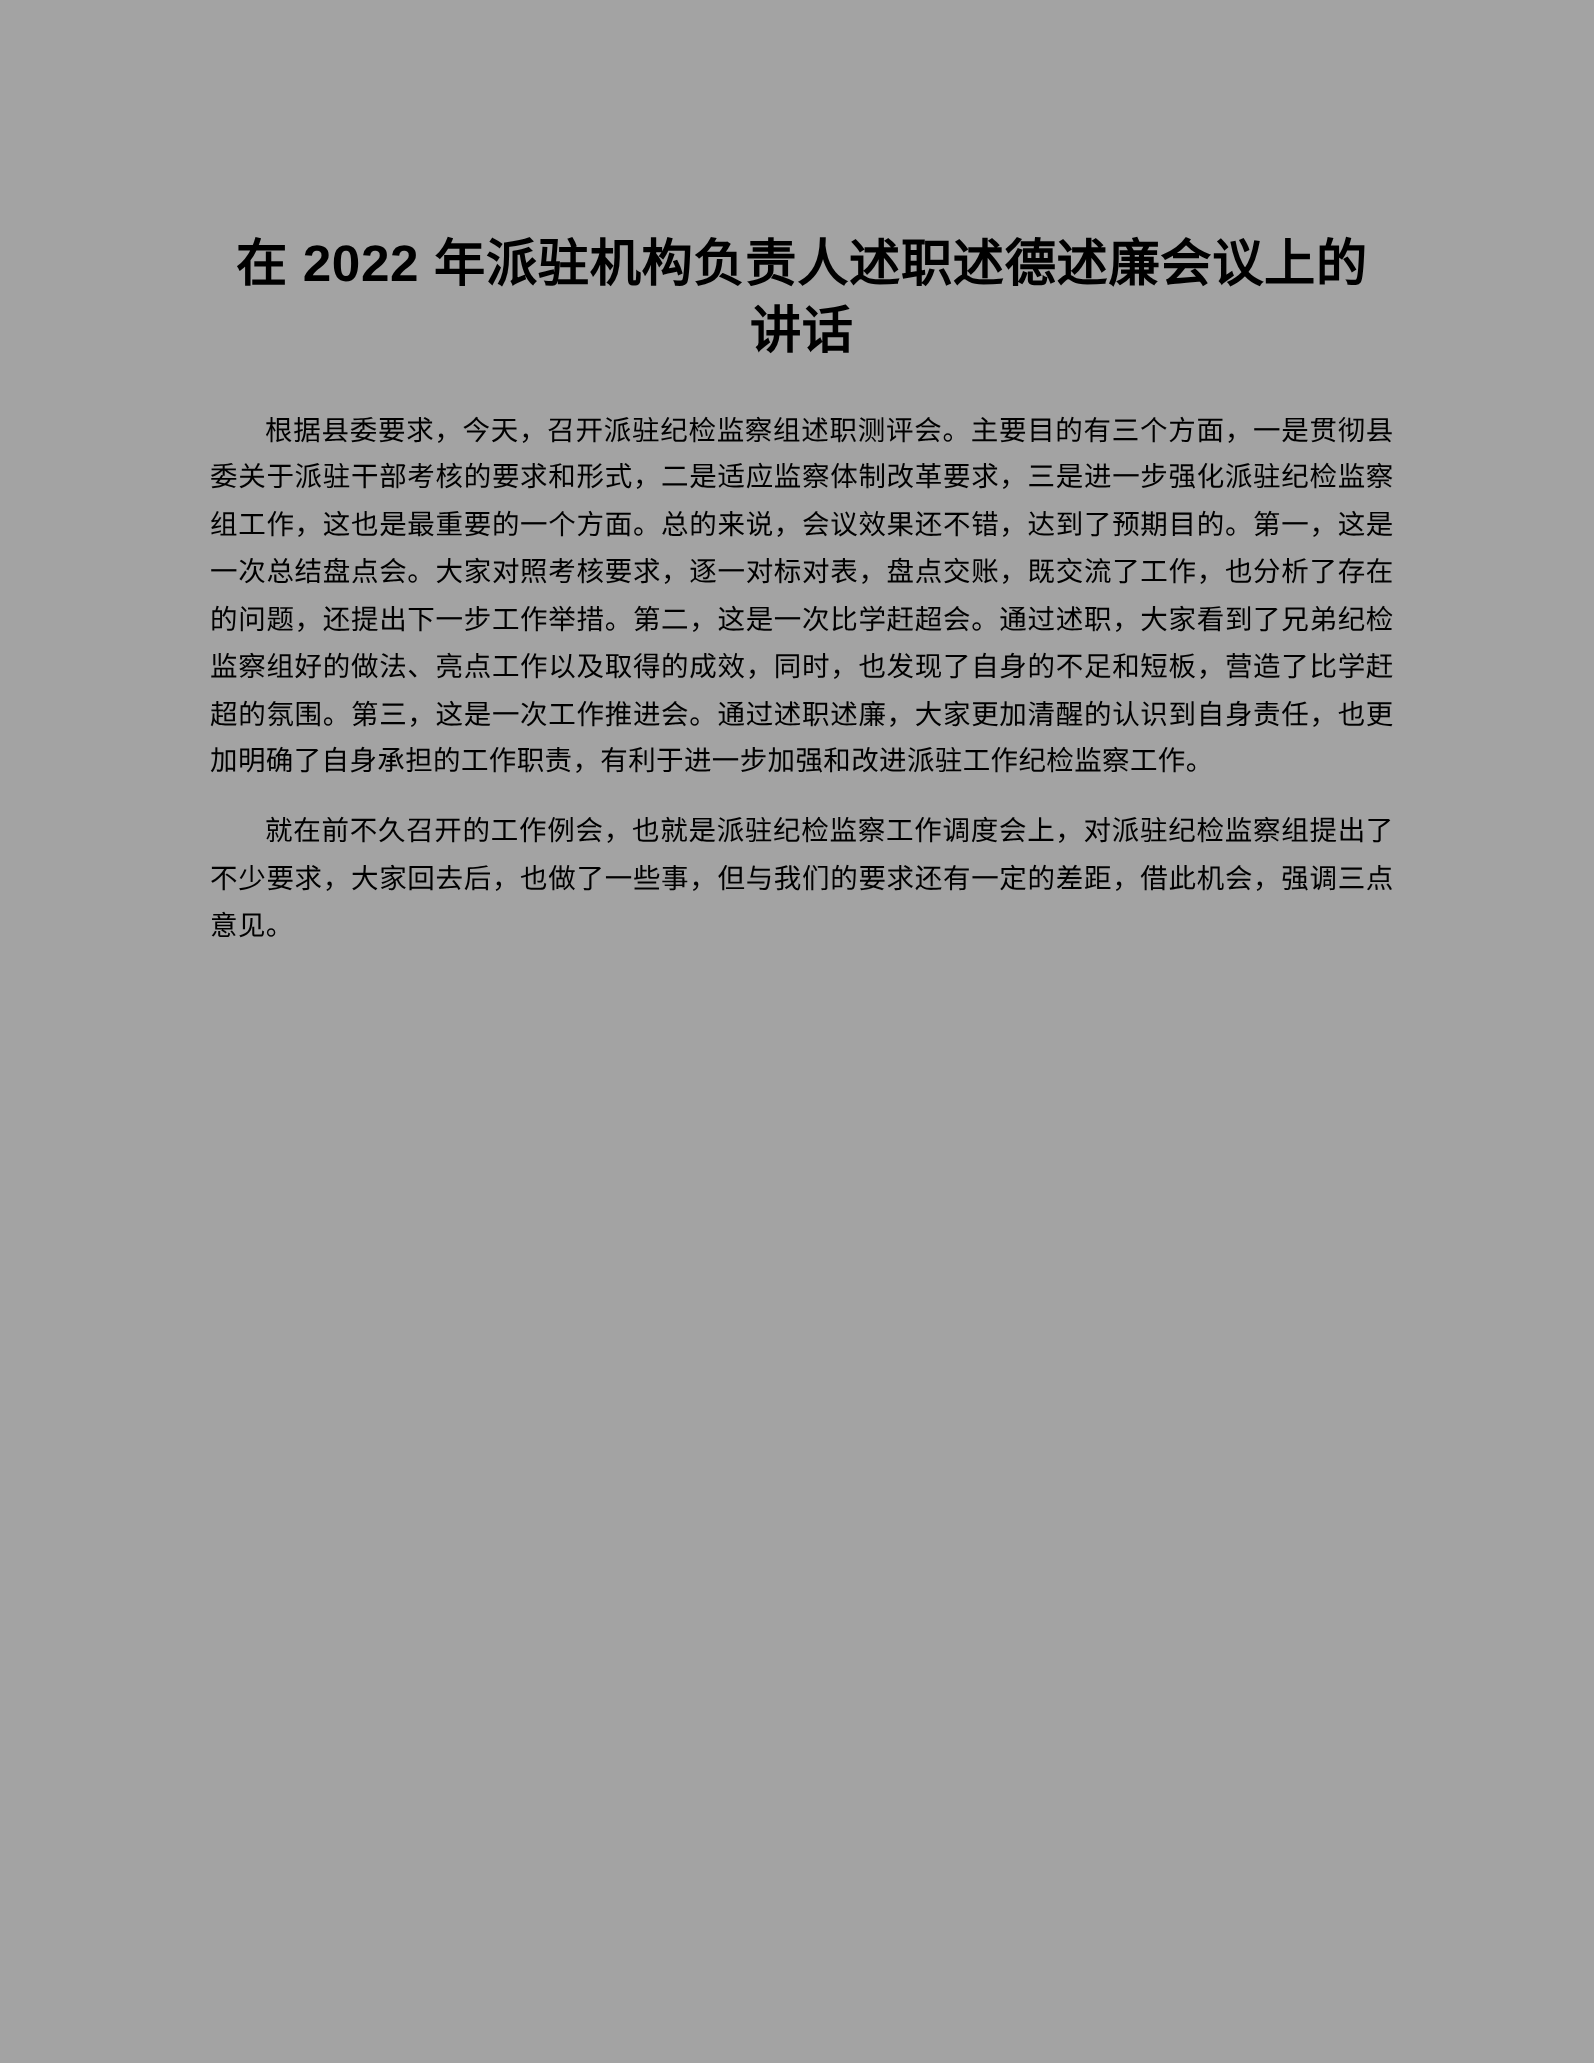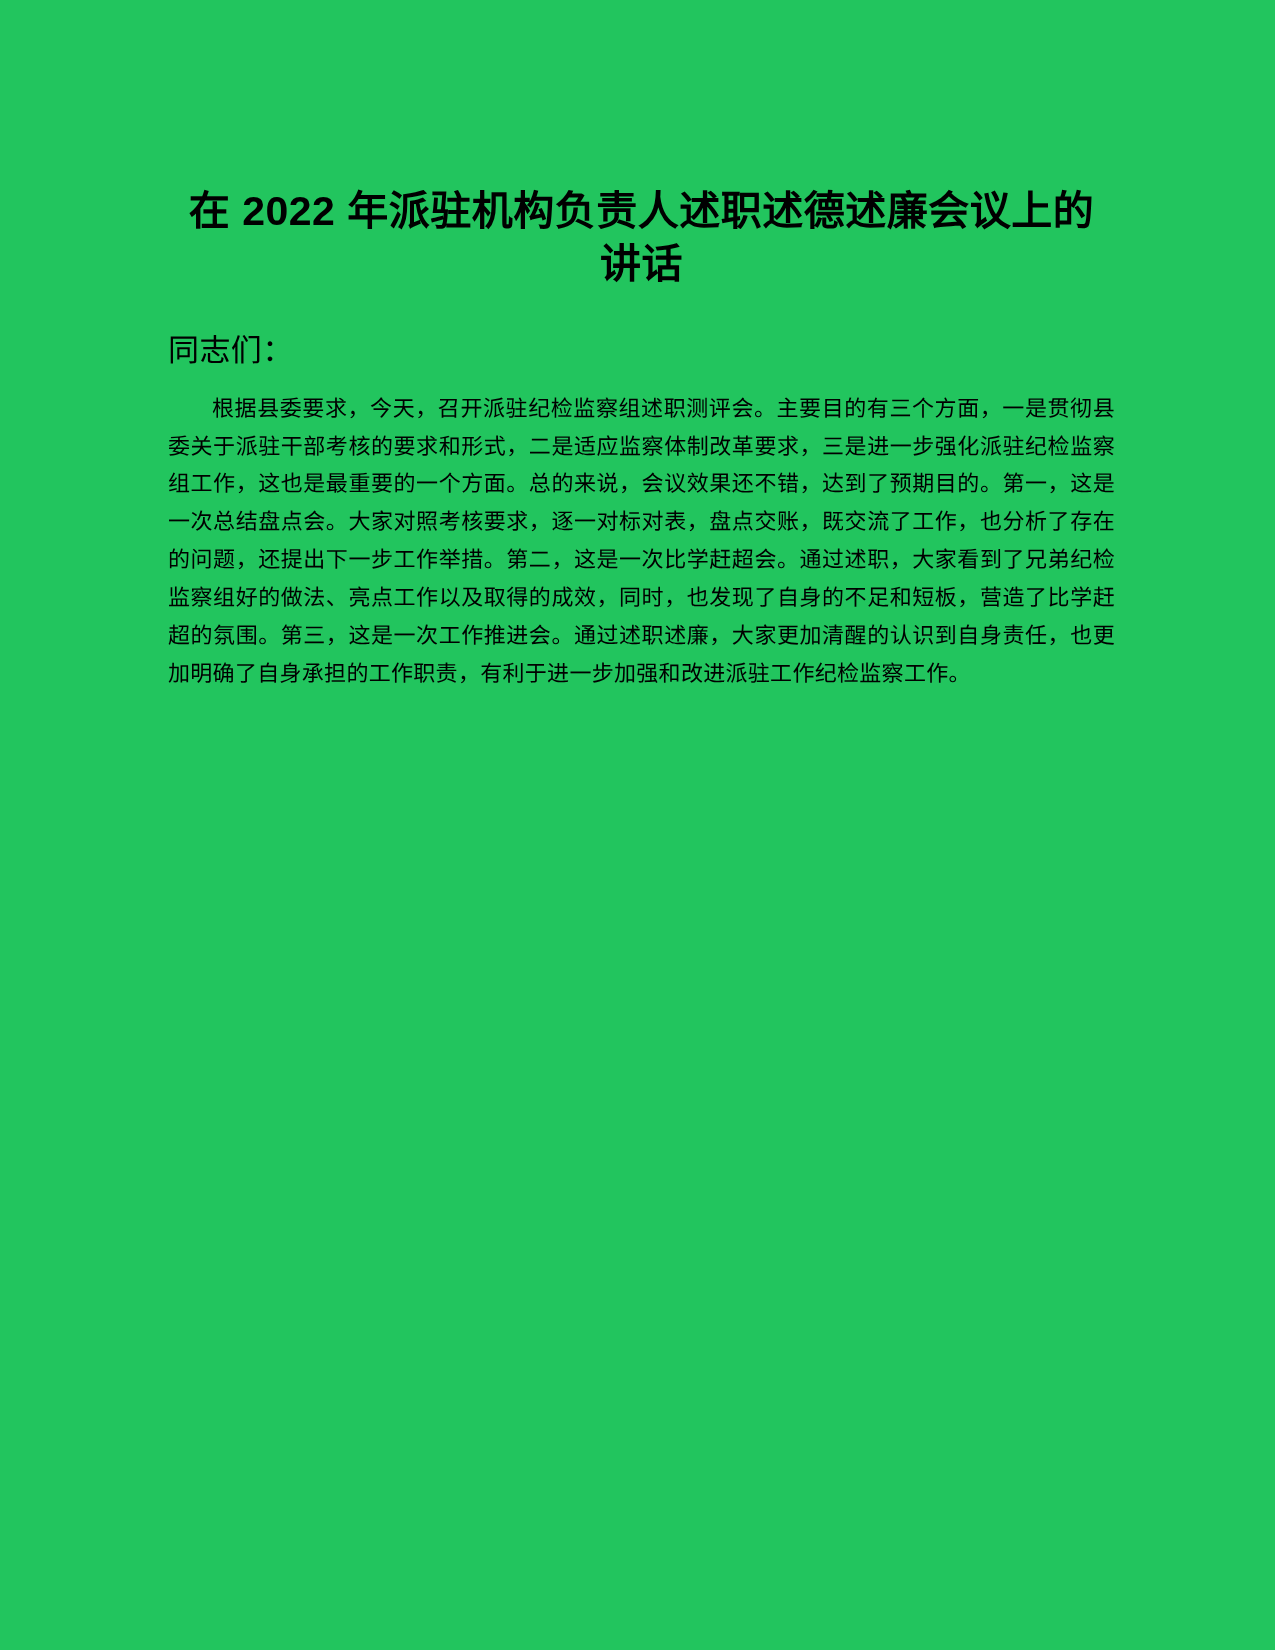--- a/index.html
+++ b/index.html
@@ -13,21 +13,21 @@
     height: 1650px;
     font-family: "Liberation Sans", "DejaVu Sans", sans-serif;
     color: #000000;
     -webkit-font-smoothing: antialiased;
   }
   .page {
     box-sizing: border-box;
     width: 1275px;
     min-height: 1650px;
     padding: 185px 160px 80px 168px;
-    background: #22c55e;
+    background: #a3a3a3;
   }
   .doc-title {
     font-size: 41px;
     line-height: 1.30;
     font-weight: bold;
     text-align: center;
     letter-spacing: 0.5px;
     margin: 0 0 34px 0;
     padding: 0 10px;
   }
@@ -51,18 +51,18 @@
     margin-bottom: 0;
   }
 </style>
 </head>
 <body>
 
 <div class="page">
 
   <h1 class="doc-title">在 2022 年派驻机构负责人述职述德述廉会议上的讲话</h1>
 
-  <p class="salutation">同志们：</p>
 
   <p class="body-para">根据县委要求，今天，召开派驻纪检监察组述职测评会。主要目的有三个方面，一是贯彻县委关于派驻干部考核的要求和形式，二是适应监察体制改革要求，三是进一步强化派驻纪检监察组工作，这也是最重要的一个方面。总的来说，会议效果还不错，达到了预期目的。第一，这是一次总结盘点会。大家对照考核要求，逐一对标对表，盘点交账，既交流了工作，也分析了存在的问题，还提出下一步工作举措。第二，这是一次比学赶超会。通过述职，大家看到了兄弟纪检监察组好的做法、亮点工作以及取得的成效，同时，也发现了自身的不足和短板，营造了比学赶超的氛围。第三，这是一次工作推进会。通过述职述廉，大家更加清醒的认识到自身责任，也更加明确了自身承担的工作职责，有利于进一步加强和改进派驻工作纪检监察工作。</p>
 
+  <p class="body-para">就在前不久召开的工作例会，也就是派驻纪检监察工作调度会上，对派驻纪检监察组提出了不少要求，大家回去后，也做了一些事，但与我们的要求还有一定的差距，借此机会，强调三点意见。</p>
 
 </div>
 
 </body></html>

